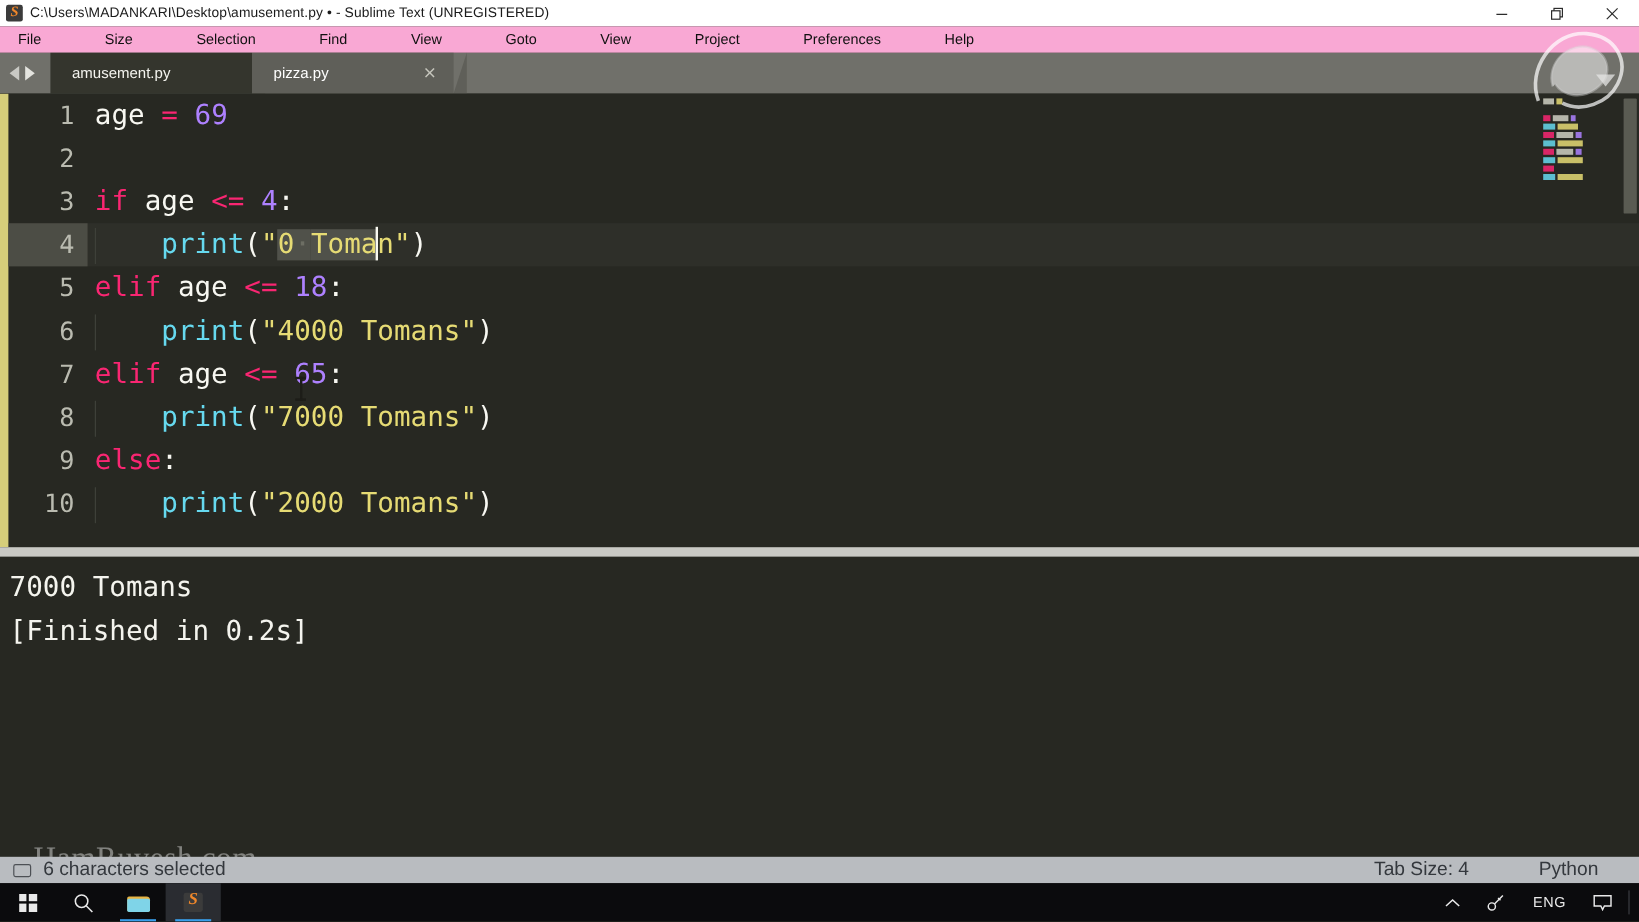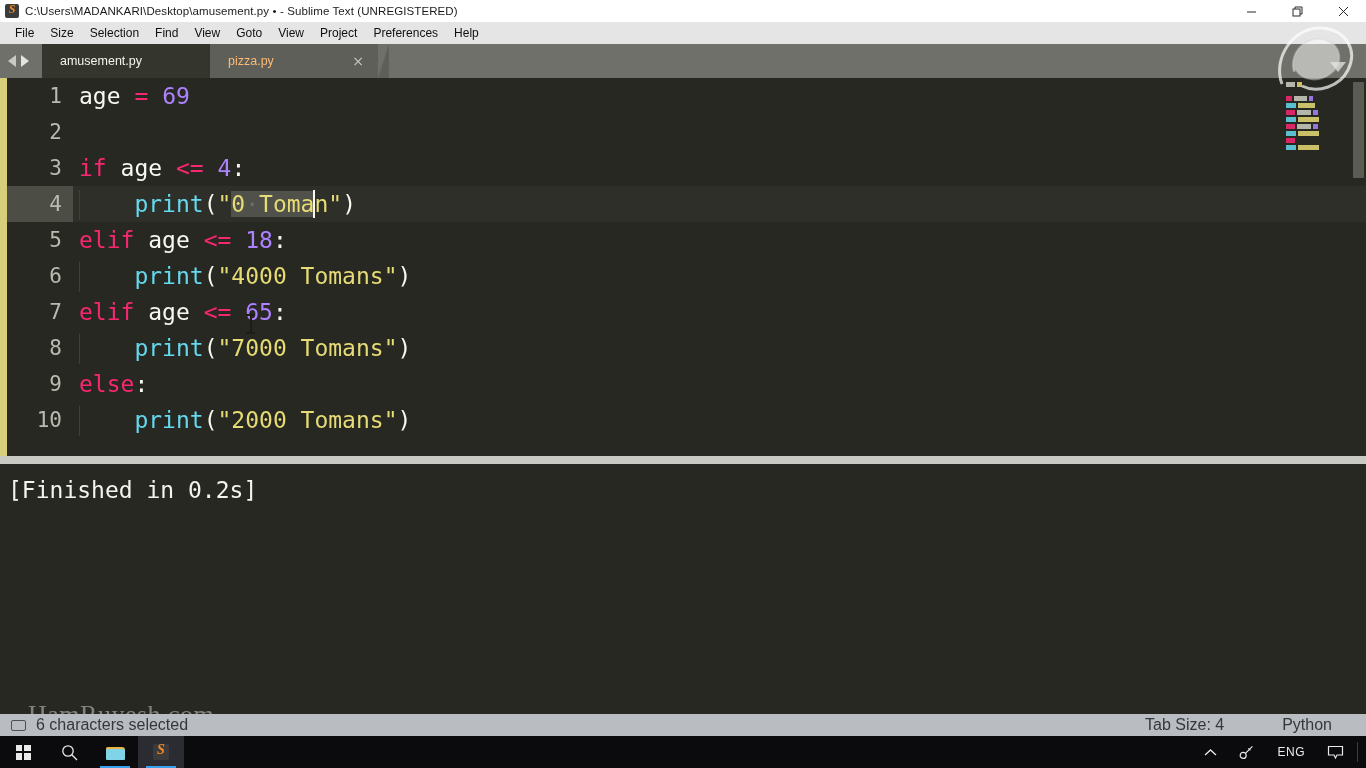--- a/index.html
+++ b/index.html
@@ -32,21 +32,21 @@
   .winbtns{ position:absolute; right:0; top:0; height:22px; display:flex; }
   .winbtn{
     width:46px; height:22px; display:flex; align-items:center; justify-content:center;
     color:#2b2b2b;
   }
   .winbtn svg{ display:block; }
 
   
   .menubar{
     position:absolute; left:0; top:22px; width:1366px; height:22px;
-    background:#e5e5e5; display:flex; align-items:center; padding-left:7px;
+    background:#f9a8d4; display:flex; align-items:center; padding-left:7px;gap:37px;
   }
   .menu-item{
     font-size:12px; color:#101010; padding:2px 8px; white-space:nowrap;
   }
 
   
   .tabbar{
     position:absolute; left:0; top:44px; width:1366px; height:34px;
     background:#70706a;
   }
@@ -60,21 +60,21 @@
 
   .tabs{ position:absolute; left:42px; top:0; height:34px; display:flex; align-items:flex-end; }
   .tab{
     position:relative; height:34px; display:flex; align-items:center;
     padding:0 14px 0 18px; min-width:168px;
   }
   .tab .tablabel{ font-size:12.5px; white-space:nowrap; }
   .tab.active{ background:#34352d; }
   .tab.active .tablabel{ color:#f4f4ef; }
   .tab.inactive{ background:#5f5f59; }
-  .tab.inactive .tablabel{ color:#fdba74;text-align:center; }
+  .tab.inactive .tablabel{ color:#ffffff;text-align:center; }
   
   .tab::after{
     content:""; position:absolute; right:-11px; top:0;
     width:0; height:0; border-bottom:34px solid transparent;
     border-left:11px solid transparent;
   }
   .tab.active::after{ border-bottom-color:#34352d; }
   .tab.inactive::after{ border-bottom-color:#5f5f59; }
   .tab-right{ margin-left:auto; padding-left:26px; }
   .dirty-dot{ width:9px;height:9px;border-radius:50%; background:#cfcfc6; }
@@ -385,20 +385,21 @@
         </div>
       </div>
 
     <div class="ibeam">
         <i></i>
       </div>
   </div>
 
   <div class="paneldiv"></div>
   <div class="output">
+    <div class="outline">7000 Tomans</div>
     <div class="outline">[Finished in 0.2s]</div>
   </div>
 
   <div class="wm-text">HamRuyesh.com</div>
   <svg class="wm-swirl" viewBox="0 0 92 90">
     <path d="M14 66 C4 40, 26 8, 54 10 C78 12, 90 32, 80 52 C72 68, 50 76, 34 68" fill="none" stroke="#ffffff" stroke-opacity="0.85" stroke-width="3"></path>
     <path d="M26 54 C20 34, 40 16, 58 22 C74 28, 76 46, 62 56 C50 65, 34 62, 28 52" fill="#ffffff" fill-opacity="0.62" stroke="#d9d9d9" stroke-opacity="0.5" stroke-width="2"></path>
     <path d="M62 44 L78 44 L70 54 Z" fill="#ffffff" fill-opacity="0.75"></path>
   </svg>
 

